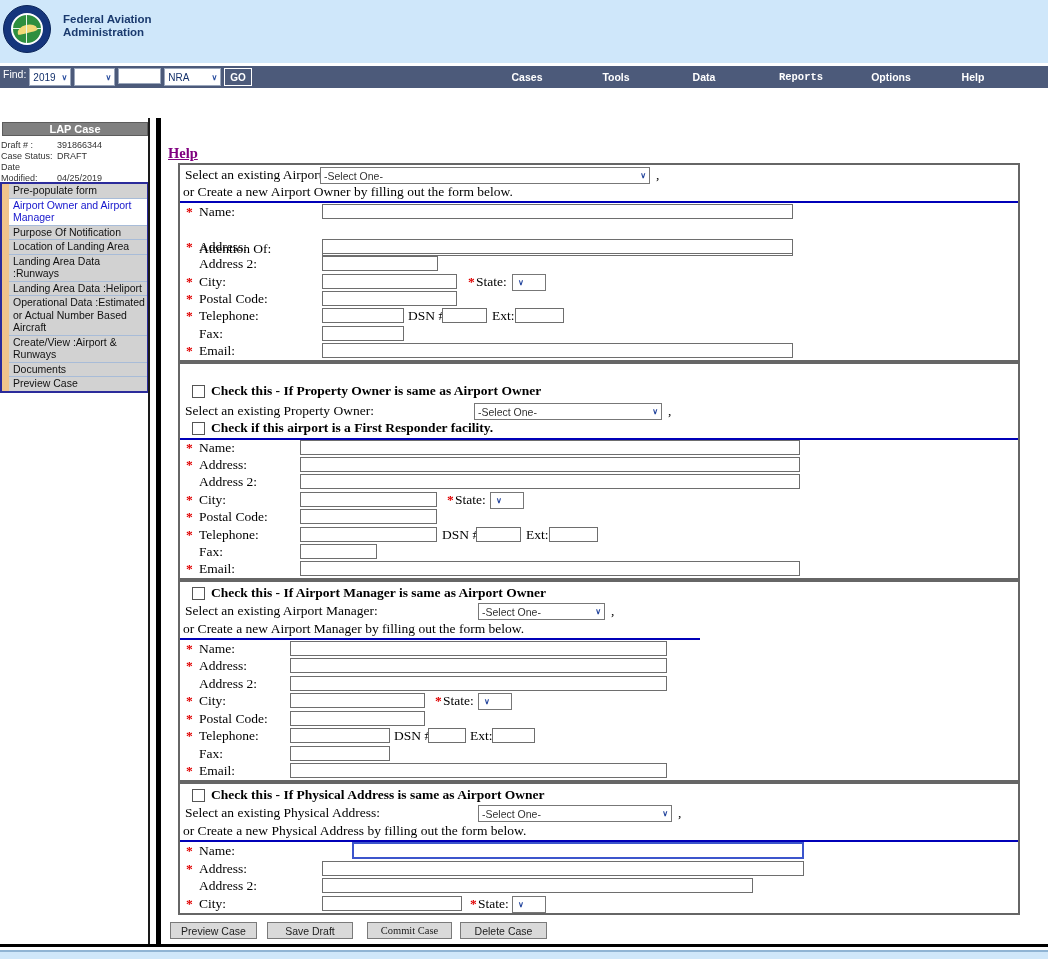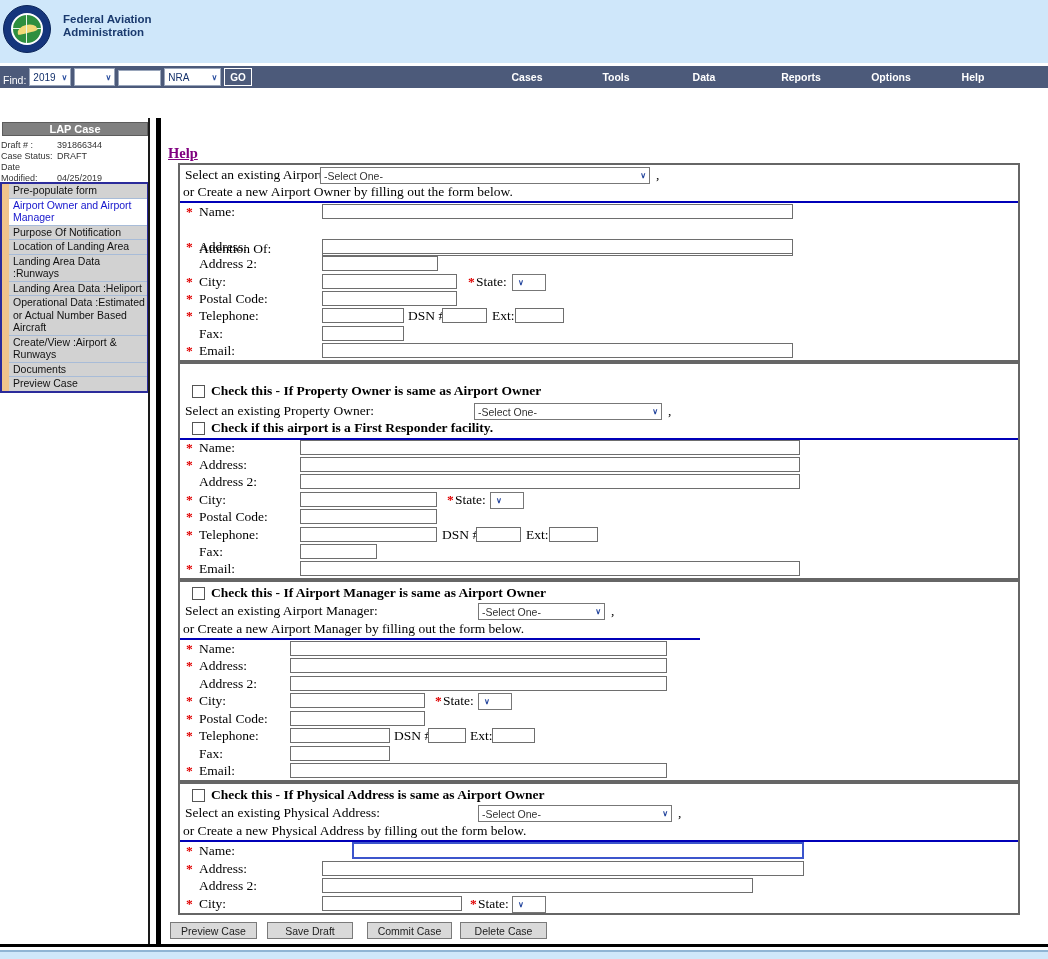--- a/index.html
+++ b/index.html
@@ -14,21 +14,21 @@
   .logo-inner{width:28px;height:28px;border-radius:50%;background:#2f8f3f;border:2px solid #fff;
               position:relative;overflow:hidden;}
   .logo-inner:before{content:"";position:absolute;left:0;top:13px;width:28px;height:1px;background:#e8f5e9;}
   .logo-inner:after{content:"";position:absolute;left:13px;top:0;width:1px;height:28px;background:#e8f5e9;}
   .logo-wing{position:absolute;left:4px;top:10px;width:20px;height:8px;background:#f2d977;
              border-radius:60% 60% 40% 40% / 90% 90% 10% 10%;transform:rotate(-14deg);}
   .agency{position:absolute;left:63px;top:13px;color:#1a3a6e;font-size:11.5px;font-weight:bold;line-height:13px;}
 
   
   .navbar{position:absolute;left:0;top:66px;width:1048px;height:22px;background:#4c5a7a;}
-  .find{position:absolute;left:3px;top:2px;height:18px;display:flex;align-items:flex-end;gap:3px;}
+  .find{position:absolute;left:3px;top:2px;height:18px;display:flex;align-items:flex-start;gap:3px;}
   .find-label{color:#fff;font-size:10.5px;}
   .nsel{height:16px;background:#fff;border:1px solid #9aa6bb;display:flex;align-items:center;
         justify-content:space-between;font-size:10px;color:#14316b;padding-left:3px;}
   .nsel .chev{color:#2b4fa0;font-size:8px;font-weight:bold;padding:0 3px;}
   .ninput{height:14px;border:1px solid #9aa6bb;background:#fff;font-size:10px;padding:0 2px;
           font-family:"Liberation Sans",sans-serif;}
   .go-btn{height:18px;background:#4c5a7a;border:1px solid #fff;color:#fff;font-size:10px;font-weight:bold;
           padding:0 5px;font-family:"Liberation Sans",sans-serif;cursor:pointer;}
   .menu-item{position:absolute;top:5px;transform:translateX(-50%);color:#fff;font-size:10.5px;
              font-weight:bold;cursor:pointer;}
@@ -119,21 +119,21 @@
       <input class="ninput" style="width: 37px;" value="">
       <div class="nsel" style="width:52px;">
         <span>NRA</span>
           <span class="chev">∨</span>
       </div>
       <button class="go-btn">GO</button>
     </div>
     <span class="menu-item" style="left:527px;">Cases</span>
     <span class="menu-item" style="left:616px;">Tools</span>
     <span class="menu-item" style="left:704px;">Data</span>
-    <span class="menu-item" style="left:801px;">Reports</span>
+    <span class="menu-item" style="left:801px;font-family:Liberation Mono, monospace;">Reports</span>
     <span class="menu-item" style="left:891px;">Options</span>
     <span class="menu-item" style="left:973px;">Help</span>
   </div>
 
   <div class="side-title">LAP Case</div>
   <div class="info">
     <div class="info-row"><span class="il">Draft # :</span><span>391866344</span></div>
     <div class="info-row"><span class="il">Case Status:</span><span>DRAFT</span></div>
     <div class="info-row"><span class="il">Date Modified:</span><span>04/25/2019</span></div>
   </div>
@@ -416,19 +416,19 @@
         <span style="left:298px;">State:</span>
         <div class="csel statesel" style="left:332px;">
           <span></span>
           <span class="chev">∨</span>
         </div>
       </div>
   </div>
 
   <button class="btn" style="left:170px;width:87px;">Preview Case</button>
   <button class="btn" style="left:267px;width:86px;">Save Draft</button>
-  <button class="btn" style="left:367px;width:85px;">Commit Case</button>
+  <button class="btn" style="left:367px;width:85px;font-family:Liberation Serif, serif;">Commit Case</button>
   <button class="btn" style="left:460px;width:87px;">Delete Case</button>
 
   <div class="hline"></div>
   <div class="footer-band"></div>
 
 </div>
 
 </body></html>

